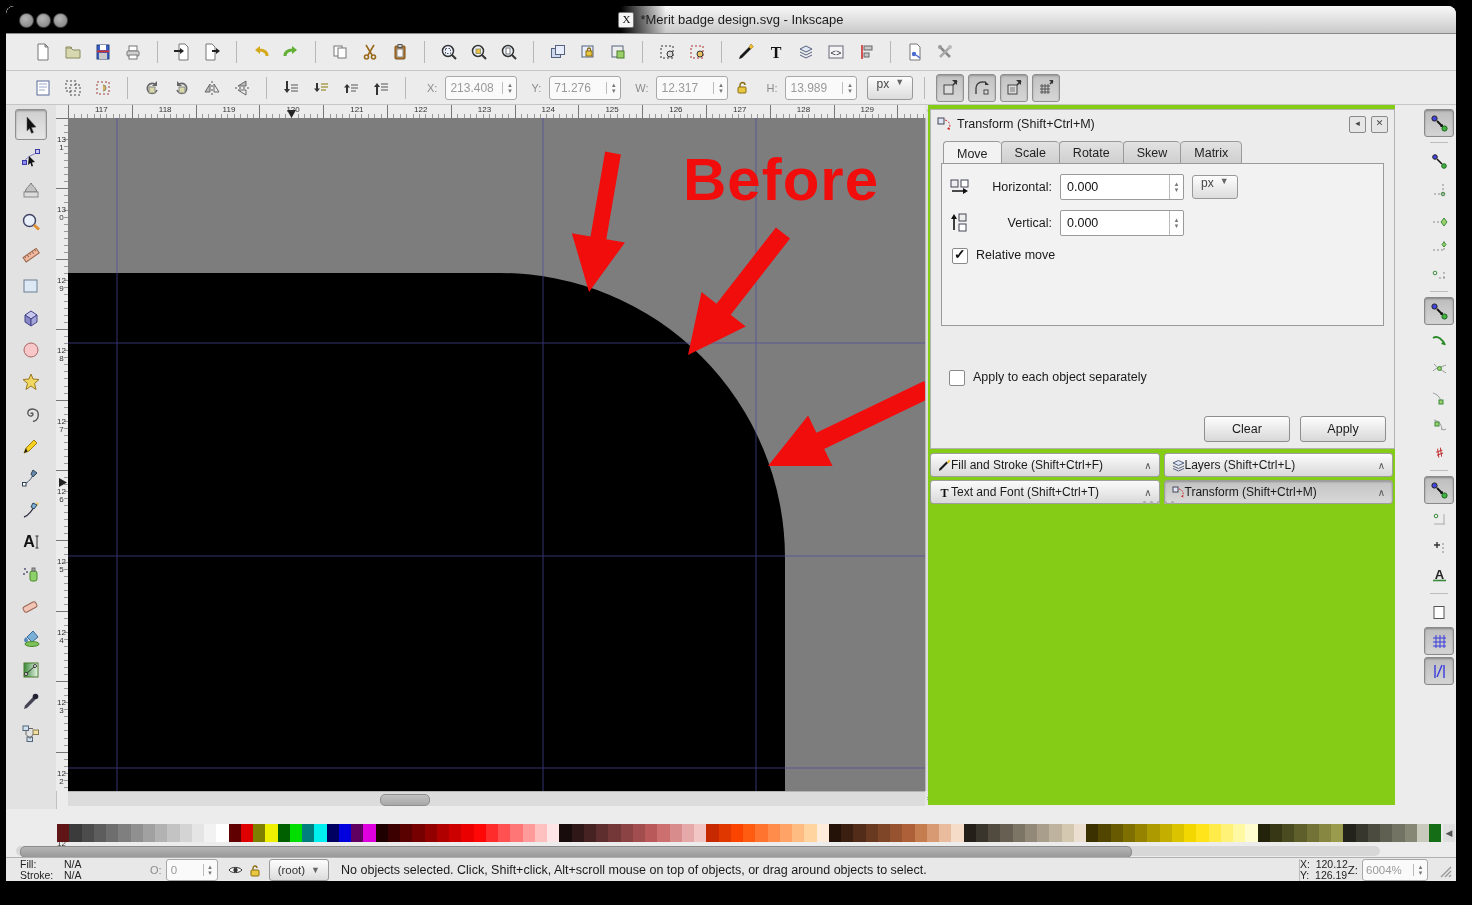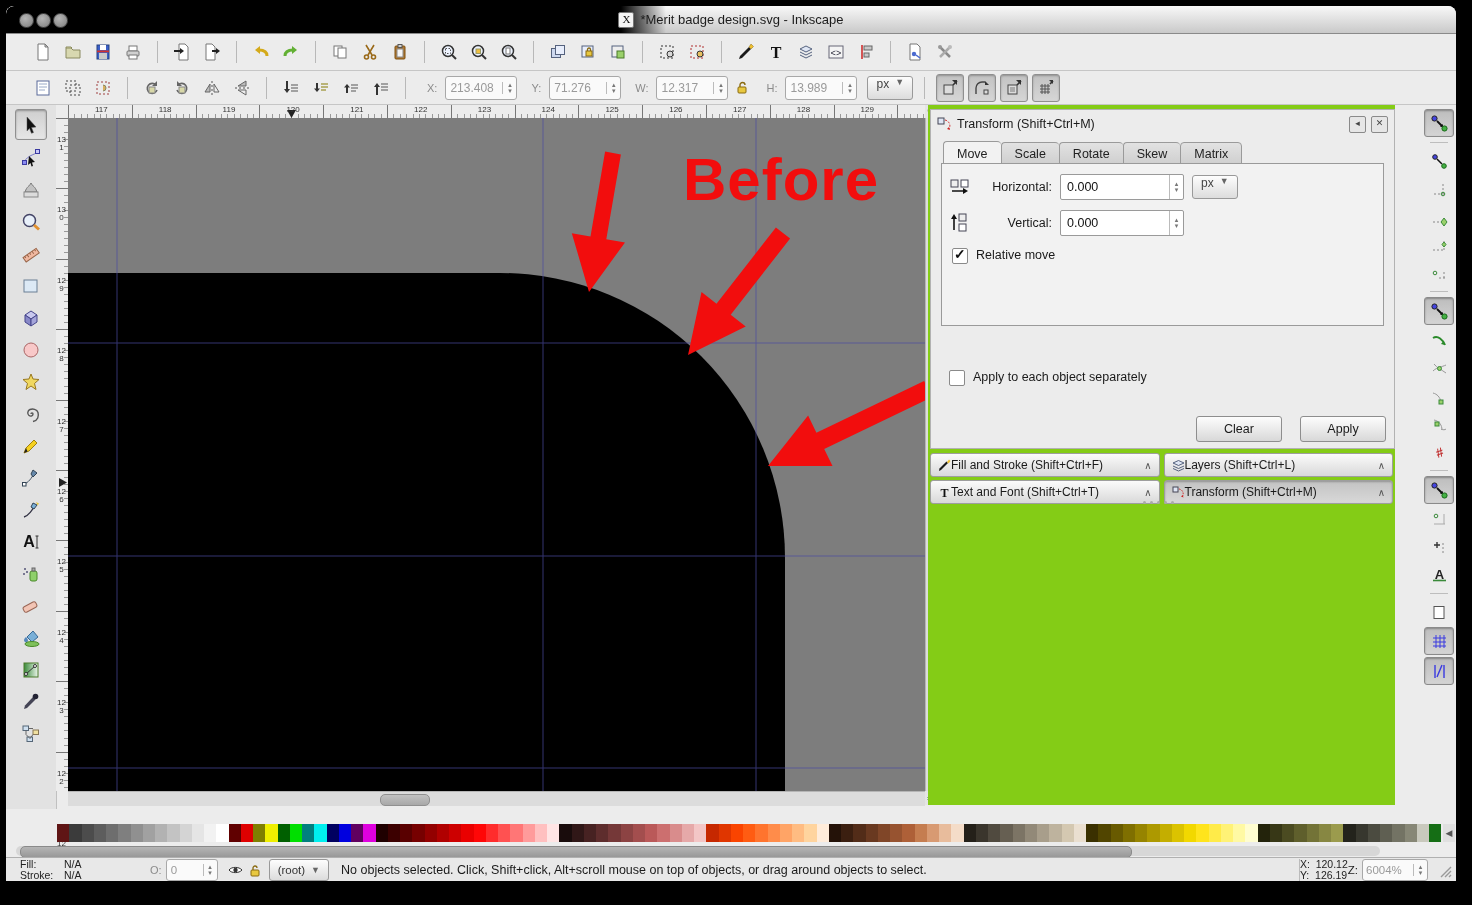--- a/index.html
+++ b/index.html
@@ -69,35 +69,35 @@
   #dockgrip{position:absolute;left:936px;top:338px;width:5px;height:55px;display:flex;flex-direction:column;
     gap:7px;align-items:center;justify-content:center;}
   #dockgrip i{width:3px;height:3px;border-radius:50%;background:#9a9a9a;}
   
   #dock{position:absolute;left:922px;top:0;width:467px;height:700px;background:#84cc16;}
   #tpanel{position:absolute;left:2px;top:4px;width:463px;height:338px;background:#ececec;border:1px solid #b2b2b2;}
   #tphead{position:absolute;left:6px;top:4px;right:6px;height:20px;display:flex;align-items:center;gap:5px;
     font-size:12.5px;color:#1a1a1a;}
   .winbtn{width:15px;height:15px;border:1px solid #8a8a8a;border-radius:2px;background:#e6e6e6;
     font-size:9px;line-height:13px;text-align:center;color:#444;}
-  #ntabs{position:absolute;left:12px;top:31px;display:flex;align-items:center;}
+  #ntabs{position:absolute;left:12px;top:31px;display:flex;align-items:flex-start;}
   .ntab{height:21px;padding:0 13px;font-size:12.5px;color:#222;display:flex;align-items:center;
     background:linear-gradient(#e2e2e2,#cfcfcf);border:1px solid #9a9a9a;border-right:none;border-radius:4px 4px 0 0;}
   .ntab:last-child{border-right:1px solid #9a9a9a;}
   .ntab.active{background:#f2f2f2;height:23px;border-bottom:1px solid #f2f2f2;}
   #npage{position:absolute;left:10px;top:53px;width:441px;height:161px;background:#f2f2f2;border:1px solid #9a9a9a;}
   .frow{display:flex;align-items:center;margin:10px 0 0 8px;gap:8px;}
   .flabel{font-size:12.5px;color:#1a1a1a;width:72px;text-align:right;}
   .tfield{display:flex;align-items:center;background:#fff;border:1px solid #9a9a9a;border-radius:2px;height:24px;width:122px;}
   .tfield input{flex:1;width:80px;border:0;background:transparent;font-size:12.5px;color:#111;padding:0 6px;outline:none;
     font-family:"Liberation Sans",sans-serif;}
   .cbrow{display:flex;gap:8px;margin:12px 0 0 10px;font-size:12.5px;color:#1a1a1a;}
   .cb{width:14px;height:14px;background:#fff;border:1px solid #8a8a8a;border-radius:2px;position:relative;}
   .cb.checked::after{content:"✓";position:absolute;left:1px;top:-3px;font-size:14px;color:#111;font-weight:bold;}
-  #btnrow{position:absolute;right:8px;top:306px;display:flex;gap:18px;}
+  #btnrow{position:absolute;right:8px;top:306px;display:flex;gap:10px;}
   .btn{width:84px;height:24px;display:flex;align-items:center;justify-content:center;font-size:12.5px;color:#1a1a1a;
     background:linear-gradient(#fdfdfd,#d8d8d8);border:1px solid #8e8e8e;border-radius:3px;}
   #docktabs{position:absolute;left:2px;top:348px;width:463px;display:grid;grid-template-columns:1fr 1fr;gap:3px 4px;}
   .dtab{height:22px;display:flex;align-items:center;padding:0 7px;font-size:12px;color:#1a1a1a;
     background:linear-gradient(#fbfbfb,#d9d9d9);border:1px solid #9e9e9e;border-radius:3px;}
   .dtab.active{background:linear-gradient(#c3c3c3,#d8d8d8);box-shadow:inset 0 1px 2px rgba(0,0,0,.25);}
   .dtab .lbl{flex:1;}
   .chev{font-size:10px;color:#555;}
   #dockdots{position:absolute;left:215px;top:396px;display:flex;gap:4px;}
   #dockdots i{width:3px;height:3px;border-radius:50%;background:#aaa;}

